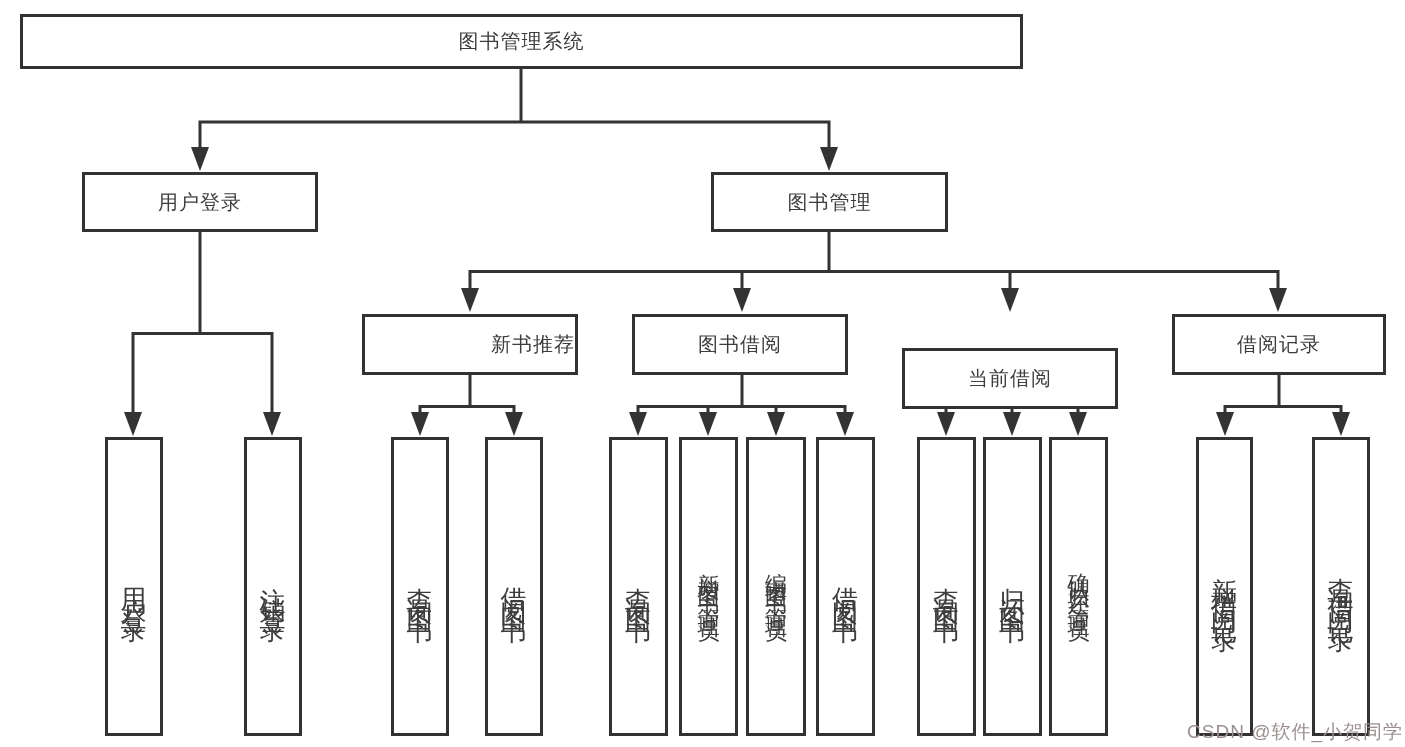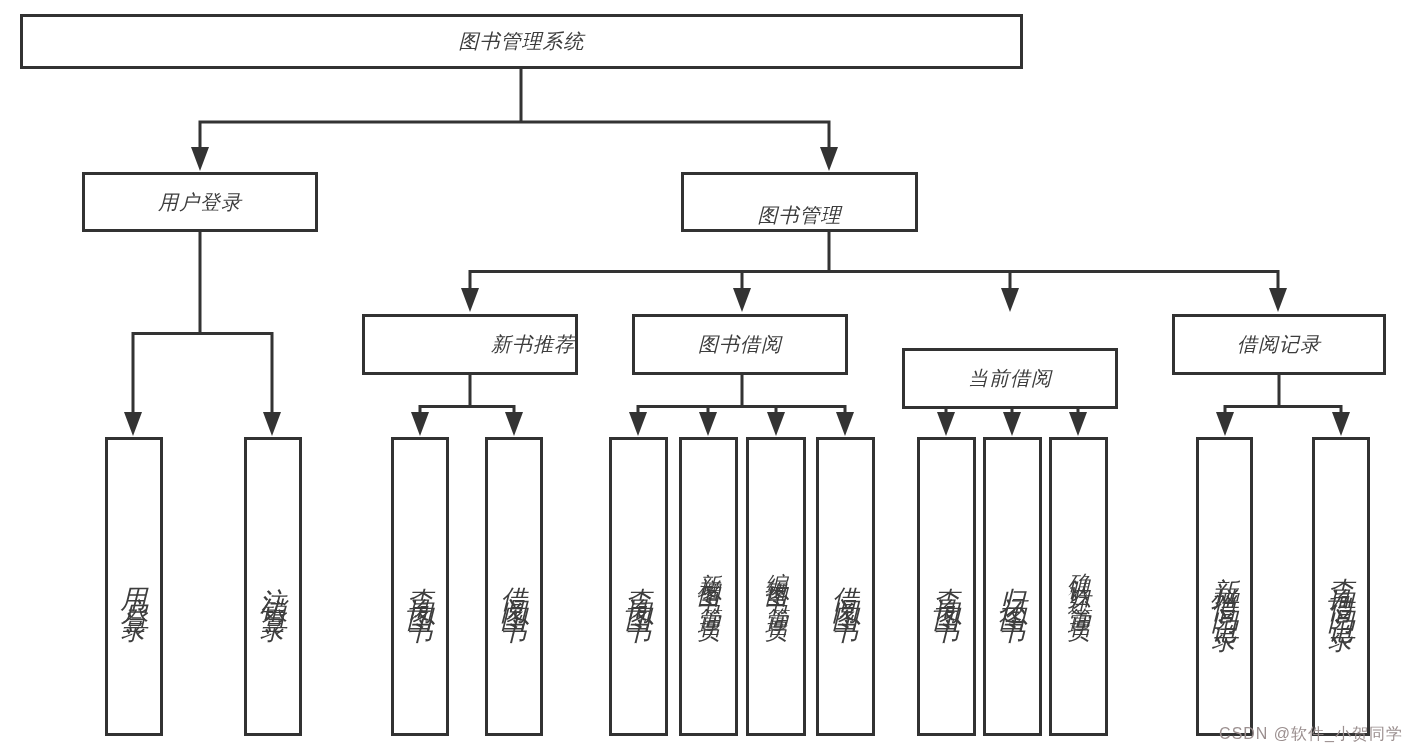--- a/index.html
+++ b/index.html
@@ -18,21 +18,20 @@
   }
   .box {
     position: absolute;
     box-sizing: border-box;
     border: 3px solid #323232;
     background: #ffffff;
     display: flex;
     align-items: center;
     justify-content: center;
     color: #3d3d3d;
-    font-style: italic;
   }
   .hlabel {
     font-size: 20px;
     letter-spacing: 1px;
     white-space: nowrap;
   }
   .leaf .vlabel {
     writing-mode: vertical-rl;
     text-orientation: mixed;
     font-size: 26px;
@@ -41,21 +40,21 @@
     white-space: nowrap;
   }
   .leaf.long .vlabel {
     font-size: 22px;
     letter-spacing: 7px;
   }
   .watermark {
     position: absolute;
     right: 2px;
     bottom: 2px;
-    font-size: 16px;
+    font-size: 19px;
     letter-spacing: 1px;
     color: #9b8f8f;
     white-space: nowrap;
   }
 </style>
 </head>
 <body>
 
 <div class="stage">
 
@@ -92,21 +91,21 @@
     </g>
   </svg>
 
   <div class="box" style="left:20px;top:14px;width:1003px;height:55px;">
     <span class="hlabel">图书管理系统</span>
   </div>
 
   <div class="box" style="left:82px;top:172px;width:236px;height:60px;">
     <span class="hlabel">用户登录</span>
   </div>
-  <div class="box" style="left:681px;top:172px;width:237px;height:60px;align-items:flex-end;">
+  <div class="box" style="left:711px;top:172px;width:237px;height:60px;">
     <span class="hlabel">图书管理</span>
   </div>
 
   <div class="box" style="left:362px;top:314px;width:216px;height:61px;justify-content:flex-end;">
     <span class="hlabel">新书推荐</span>
   </div>
   <div class="box" style="left:632px;top:314px;width:216px;height:61px;">
     <span class="hlabel">图书借阅</span>
   </div>
   <div class="box" style="left:902px;top:314px;width:216px;height:61px;margin-top:34px;">

